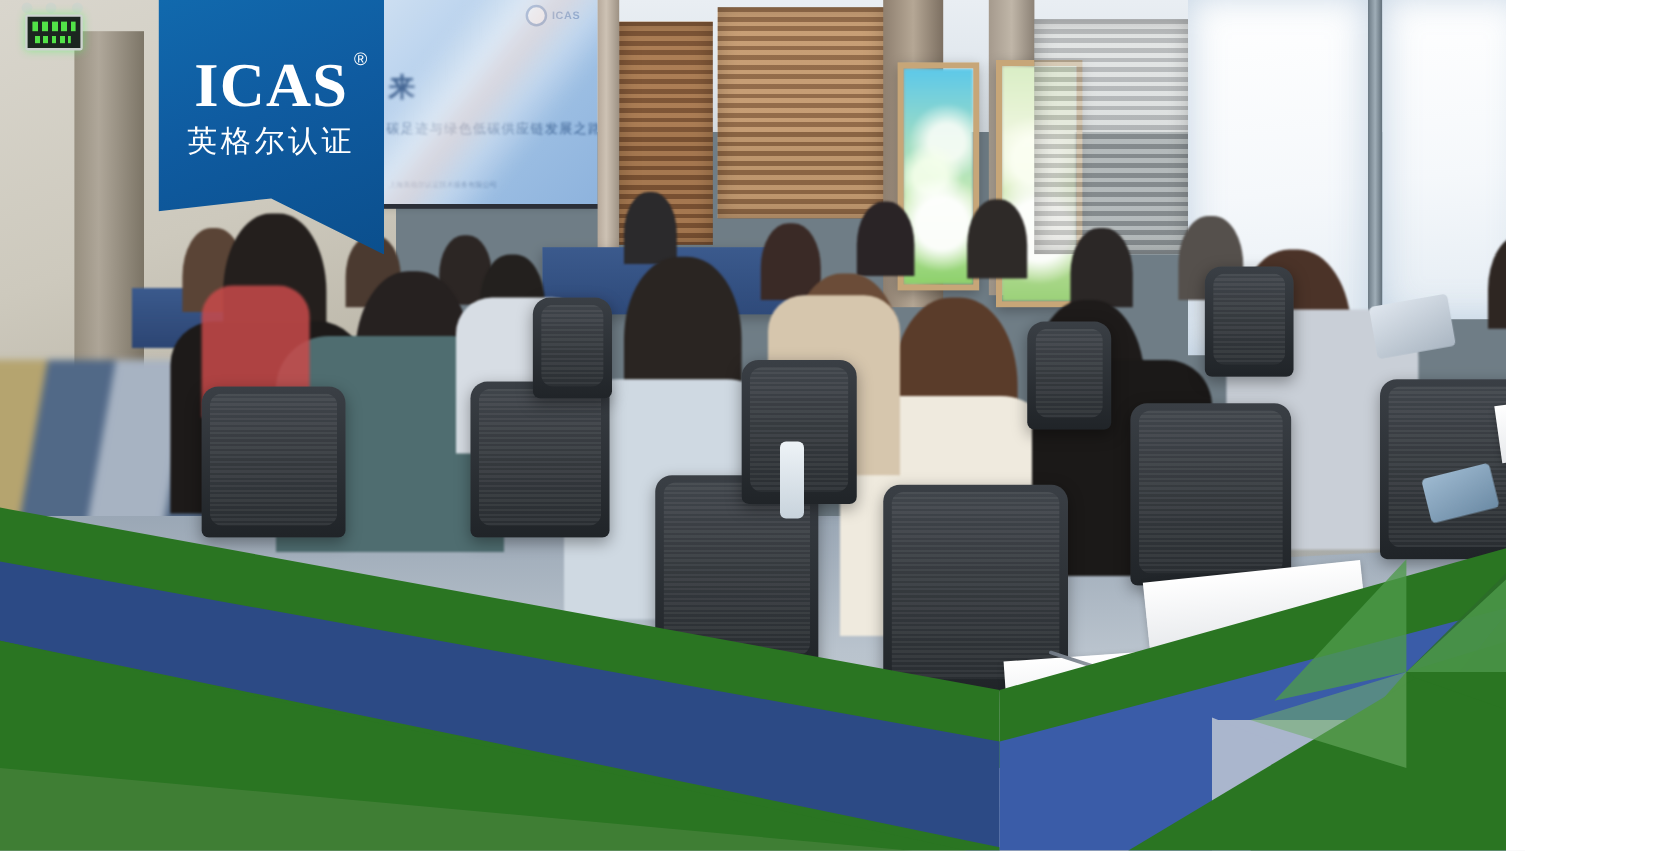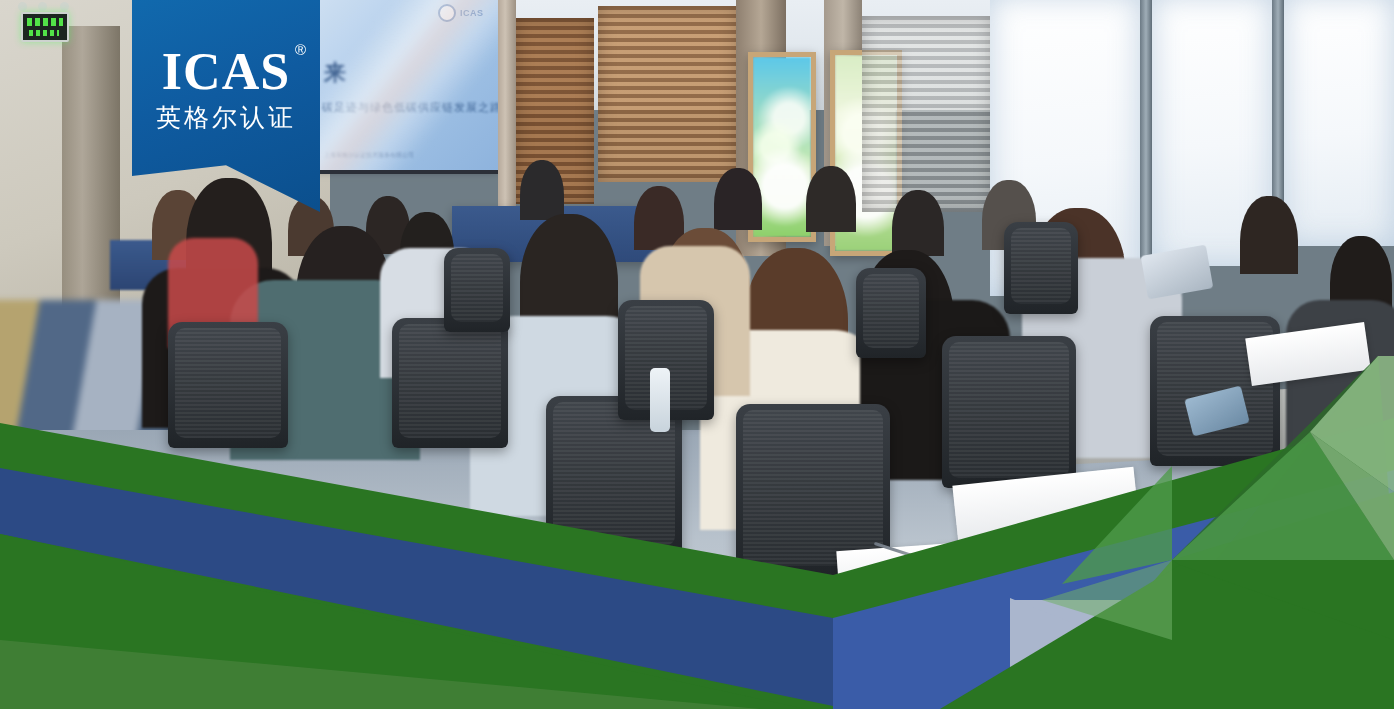--- a/index.html
+++ b/index.html
@@ -6,21 +6,21 @@
     margin: 0;
     padding: 0;
     background: #ffffff;
   }
   body {
     font-family: "Liberation Sans", sans-serif;
   }
 
   .banner {
     position: relative;
-    width: 1394px;
+    width: 1255px;
     height: 709px;
     overflow: hidden;
     background: #6f7d86;
   }
 
   
   .photo {
     position: absolute;
     inset: 0;
     overflow: hidden;

